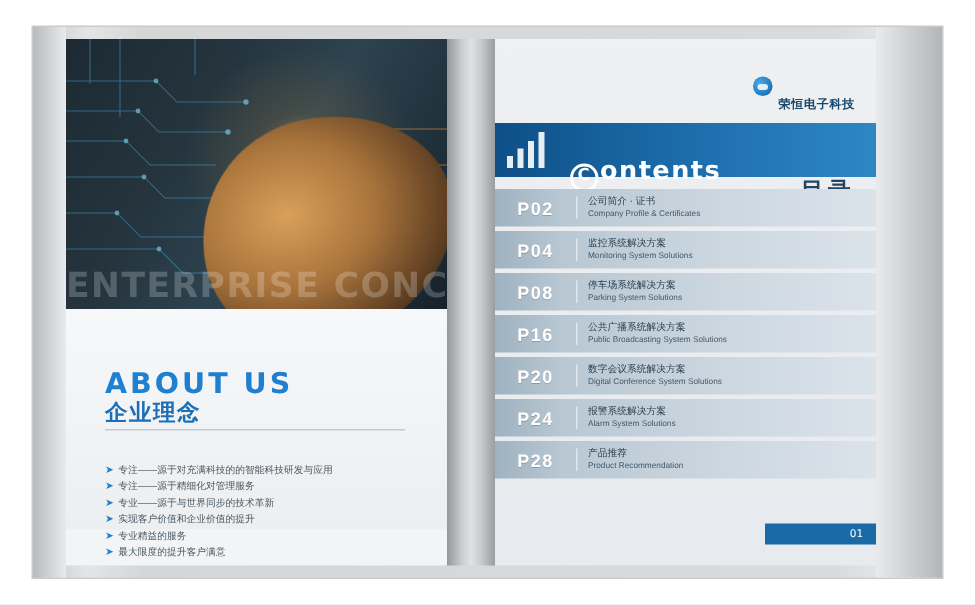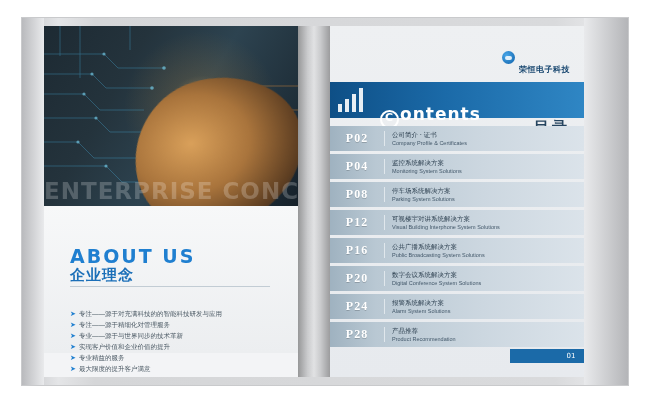--- a/index.html
+++ b/index.html
@@ -152,21 +152,21 @@
   .toc-row{
     position:relative;
     height:25px;
     margin-bottom:3px;
     background:linear-gradient(90deg,#9fb2c0 0%,#b9c8d3 18%,#ccd7e0 60%,#dbe3ea 100%);
     display:flex;align-items:center;
   }
   .toc-row .pnum{
     width:54px;flex:0 0 54px;text-align:center;
     font-size:12px;font-weight:bold;color:#ffffff;letter-spacing:1px;
-    font-family:Liberation Serif, serif;
+    font-family:Liberation Sans, sans-serif;
     text-shadow:0 1px 0 rgba(0,0,0,.18);
   }
   .toc-row .sep{
     width:1px;height:15px;background:rgba(255,255,255,.55);flex:0 0 1px;margin-right:7px;
   }
   .toc-row .txt{display:flex;flex-direction:column;justify-content:center;}
   .toc-row .cn{font-size:6.5px;color:#2c3f4f;line-height:9px;}
   .toc-row .en{font-size:5.5px;color:#43586a;line-height:8px;}
 
   .page-badge{
@@ -288,28 +288,20 @@
       </div>
       <div class="toc-row">
         <span class="pnum">P08</span>
           <span class="sep"></span>
         <span class="txt">
             <span class="cn">停车场系统解决方案</span>
             <span class="en">Parking System Solutions</span>
           </span>
       </div>
       <div class="toc-row">
-        <span class="pnum">P12</span>
-          <span class="sep"></span>
-        <span class="txt">
-            <span class="cn">可视楼宇对讲系统解决方案</span>
-            <span class="en">Visual Building Interphone System Solutions</span>
-          </span>
-      </div>
-      <div class="toc-row">
         <span class="pnum">P16</span>
           <span class="sep"></span>
         <span class="txt">
             <span class="cn">公共广播系统解决方案</span>
             <span class="en">Public Broadcasting System Solutions</span>
           </span>
       </div>
       <div class="toc-row">
         <span class="pnum">P20</span>
           <span class="sep"></span>

